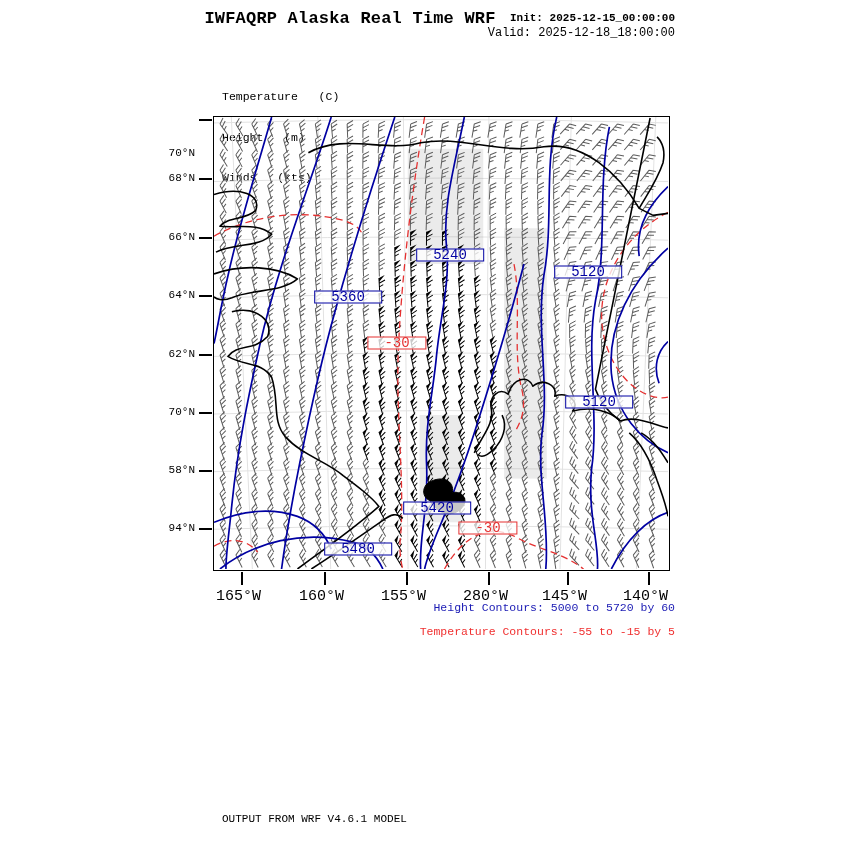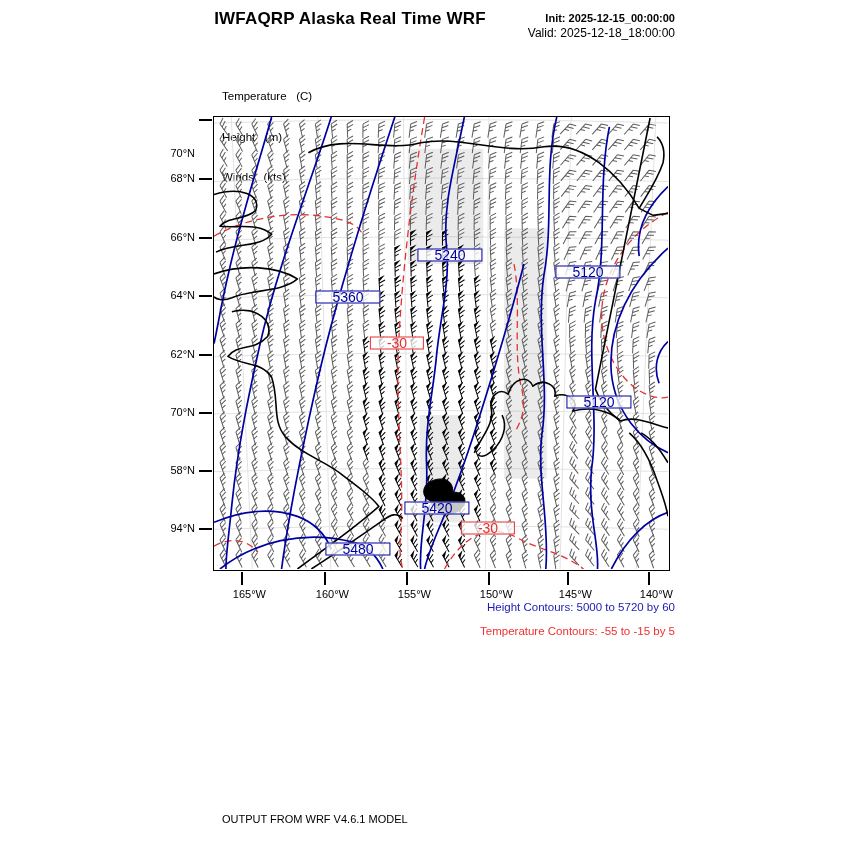--- a/index.html
+++ b/index.html
@@ -1,28 +1,28 @@
 <!DOCTYPE html>
 <html><head>
 <meta charset="utf-8">
 <style>
   html,body{margin:0;padding:0;background:#fff;}
   #page{position:relative;width:850px;height:850px;background:#ffffff;overflow:hidden;
-        font-family:Liberation Sans, sans-serif;color:#000;border-radius:27px;}
+        font-family:Liberation Mono, monospace;color:#000;border-radius:27px;}
   .abs{position:absolute;}
   #title{top:9px;left:0;width:700px;text-align:center;font-size:17px;font-weight:700;letter-spacing:.2px;}
   #init-line{top:12px;right:175px;font-size:11px;font-weight:700;text-align:right;}
   #valid-line{top:26px;right:175px;font-size:12px;font-weight:400;text-align:right;}
   #legend{top:63px;left:222px;font-size:11.5px;line-height:13.5px;white-space:pre;}
   #map-frame{left:213px;top:116px;width:457px;height:455px;border:1.5px solid #000;box-sizing:border-box;}
   #map-svg{position:absolute;left:0;top:0;}
   #axis-layer .ytick{position:absolute;width:13px;height:1.5px;background:#000;}
   #axis-layer .xtick{position:absolute;width:1.5px;height:13px;background:#000;}
   #axis-layer .ylabel{position:absolute;font-size:11px;text-align:right;width:44px;}
-  #axis-layer .xlabel{position:absolute;font-size:11px;text-align:right;width:50px;}
+  #axis-layer .xlabel{position:absolute;font-size:15px;text-align:left;width:50px;}
   .clabel{position:absolute;transform:translate(-50%,-50%);font-size:14px;line-height:11px;
           padding:0 16px;border:1px solid;background:rgba(255,255,255,.78);white-space:nowrap;}
   .clabel.height{color:var(--hc);border-color:var(--hc);}
   .clabel.temp{color:var(--tc);border-color:var(--tc);}
   #caption-height{top:601px;right:175px;font-size:11.5px;color:var(--cap-h);}
   #caption-temp{top:625px;right:175px;font-size:11.5px;color:var(--cap-t);}
   #footer-1{top:813px;left:222px;font-size:11px;}
   #footer-2{top:827px;left:222px;font-size:11px;}
   #height-contours path{stroke:var(--hc);}
   #temp-contours path{stroke:var(--tc);}
@@ -952,21 +952,21 @@
       <div class="ylabel" style="left: 151px; top: 464px;">58°N</div>
       <div class="ytick" style="left: 199px; top: 528px;"></div>
       <div class="ylabel" style="left: 151px; top: 522px;">94°N</div>
       <div class="xtick" style="left: 241px; top: 572px;"></div>
       <div class="xlabel" style="left: 216px; top: 588px;">165°W</div>
       <div class="xtick" style="left: 324px; top: 572px;"></div>
       <div class="xlabel" style="left: 299px; top: 588px;">160°W</div>
       <div class="xtick" style="left: 406px; top: 572px;"></div>
       <div class="xlabel" style="left: 381px; top: 588px;">155°W</div>
       <div class="xtick" style="left: 488px; top: 572px;"></div>
-      <div class="xlabel" style="left: 463px; top: 588px;">150°W</div>
+      <div class="xlabel" style="left: 463px; top: 588px;">280°W</div>
       <div class="xtick" style="left: 567px; top: 572px;"></div>
       <div class="xlabel" style="left: 542px; top: 588px;">145°W</div>
       <div class="xtick" style="left: 648px; top: 572px;"></div>
       <div class="xlabel" style="left: 623px; top: 588px;">140°W</div>
     </div>
   <div id="label-layer">
       <div class="clabel height" style="left: 450px; top: 255px;">5240</div>
       <div class="clabel height" style="left: 588px; top: 272px;">5120</div>
       <div class="clabel height" style="left: 348px; top: 297px;">5360</div>
       <div class="clabel temp" style="left: 397px; top: 343px;">-30</div>

